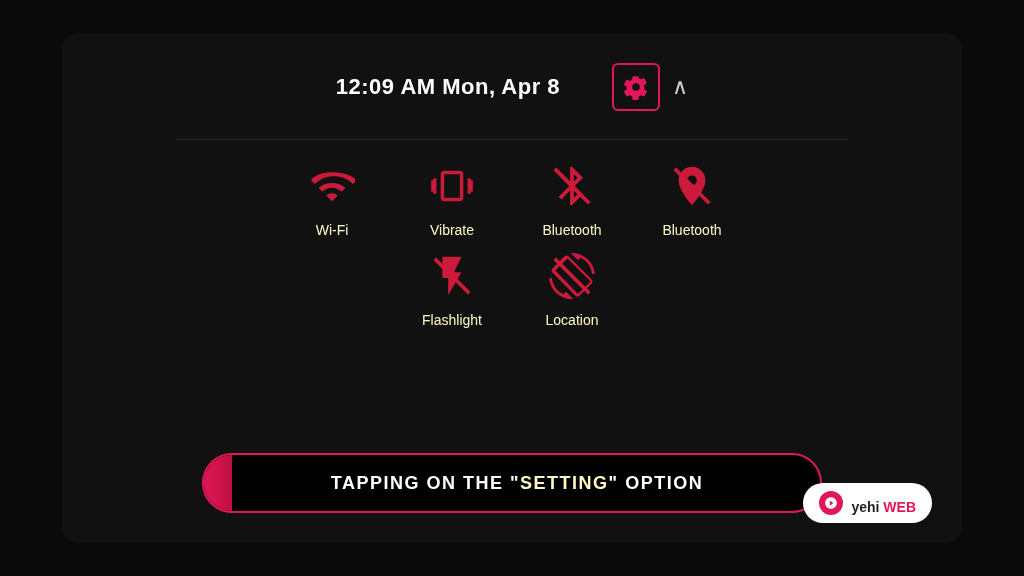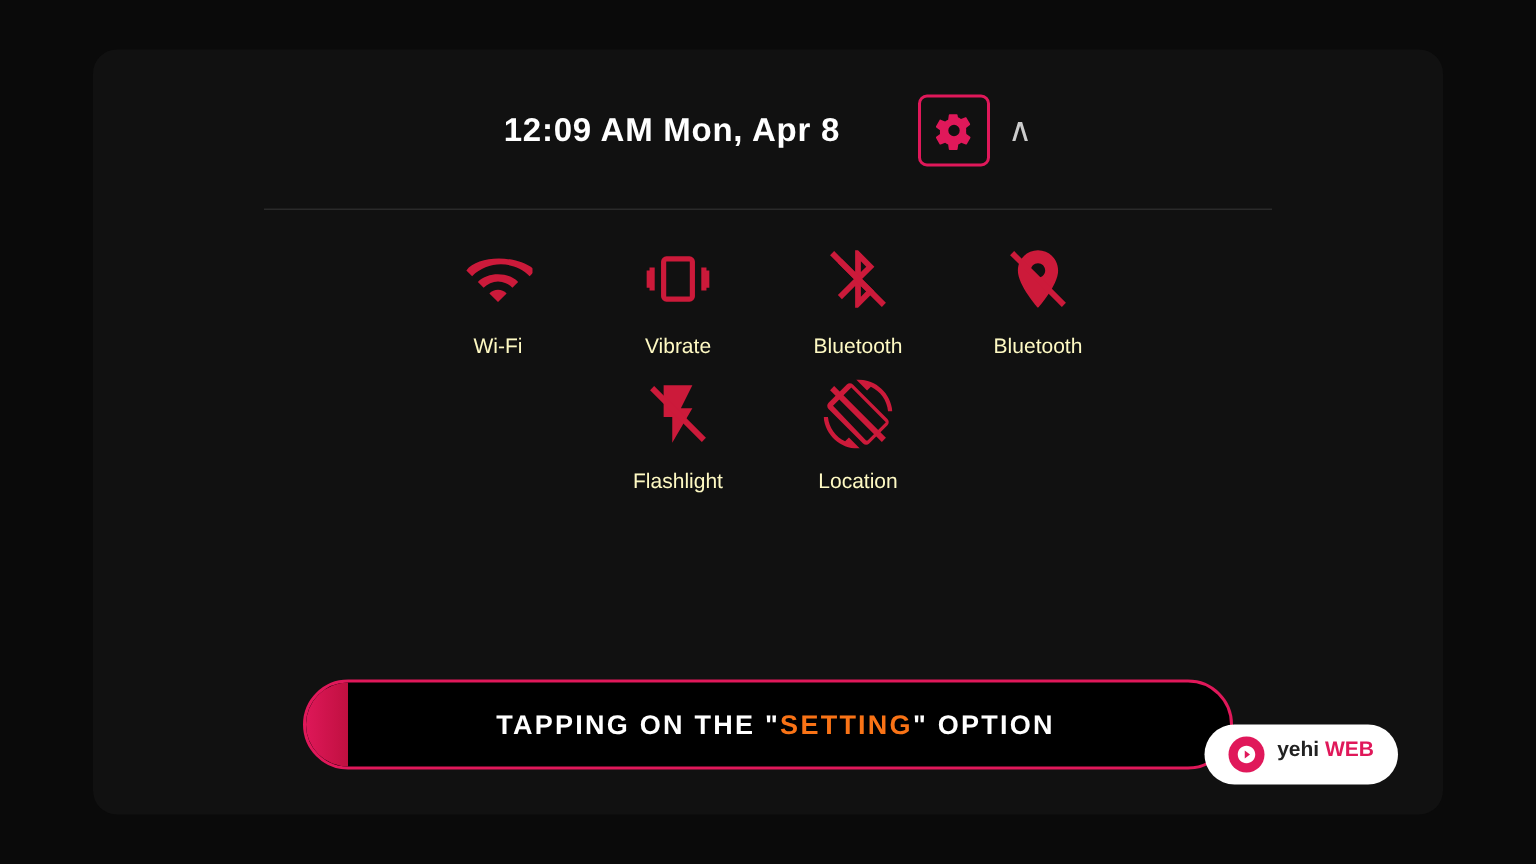--- a/index.html
+++ b/index.html
@@ -156,33 +156,33 @@
       color: #ffffff;
       font-size: 18px;
       font-weight: 800;
       letter-spacing: 1.5px;
       text-transform: uppercase;
       z-index: 1;
       padding-left: 10px;
     }
 
     .banner-text .highlight {
-      color: #f97316;
+      color: #fef9c3;
     }
 
     
     .yehiweb-badge {
       position: absolute;
       bottom: 20px;
       right: 30px;
       background: #ffffff;
       border-radius: 25px;
       padding: 8px 16px;
       display: flex;
-      align-items: flex-start;
+      align-items: flex-end;
       gap: 8px;
       margin-top: 41px;
     }
 
     .yehiweb-logo {
       width: 24px;
       height: 24px;
       background: #e0185a;
       border-radius: 50%;
       display: flex;

